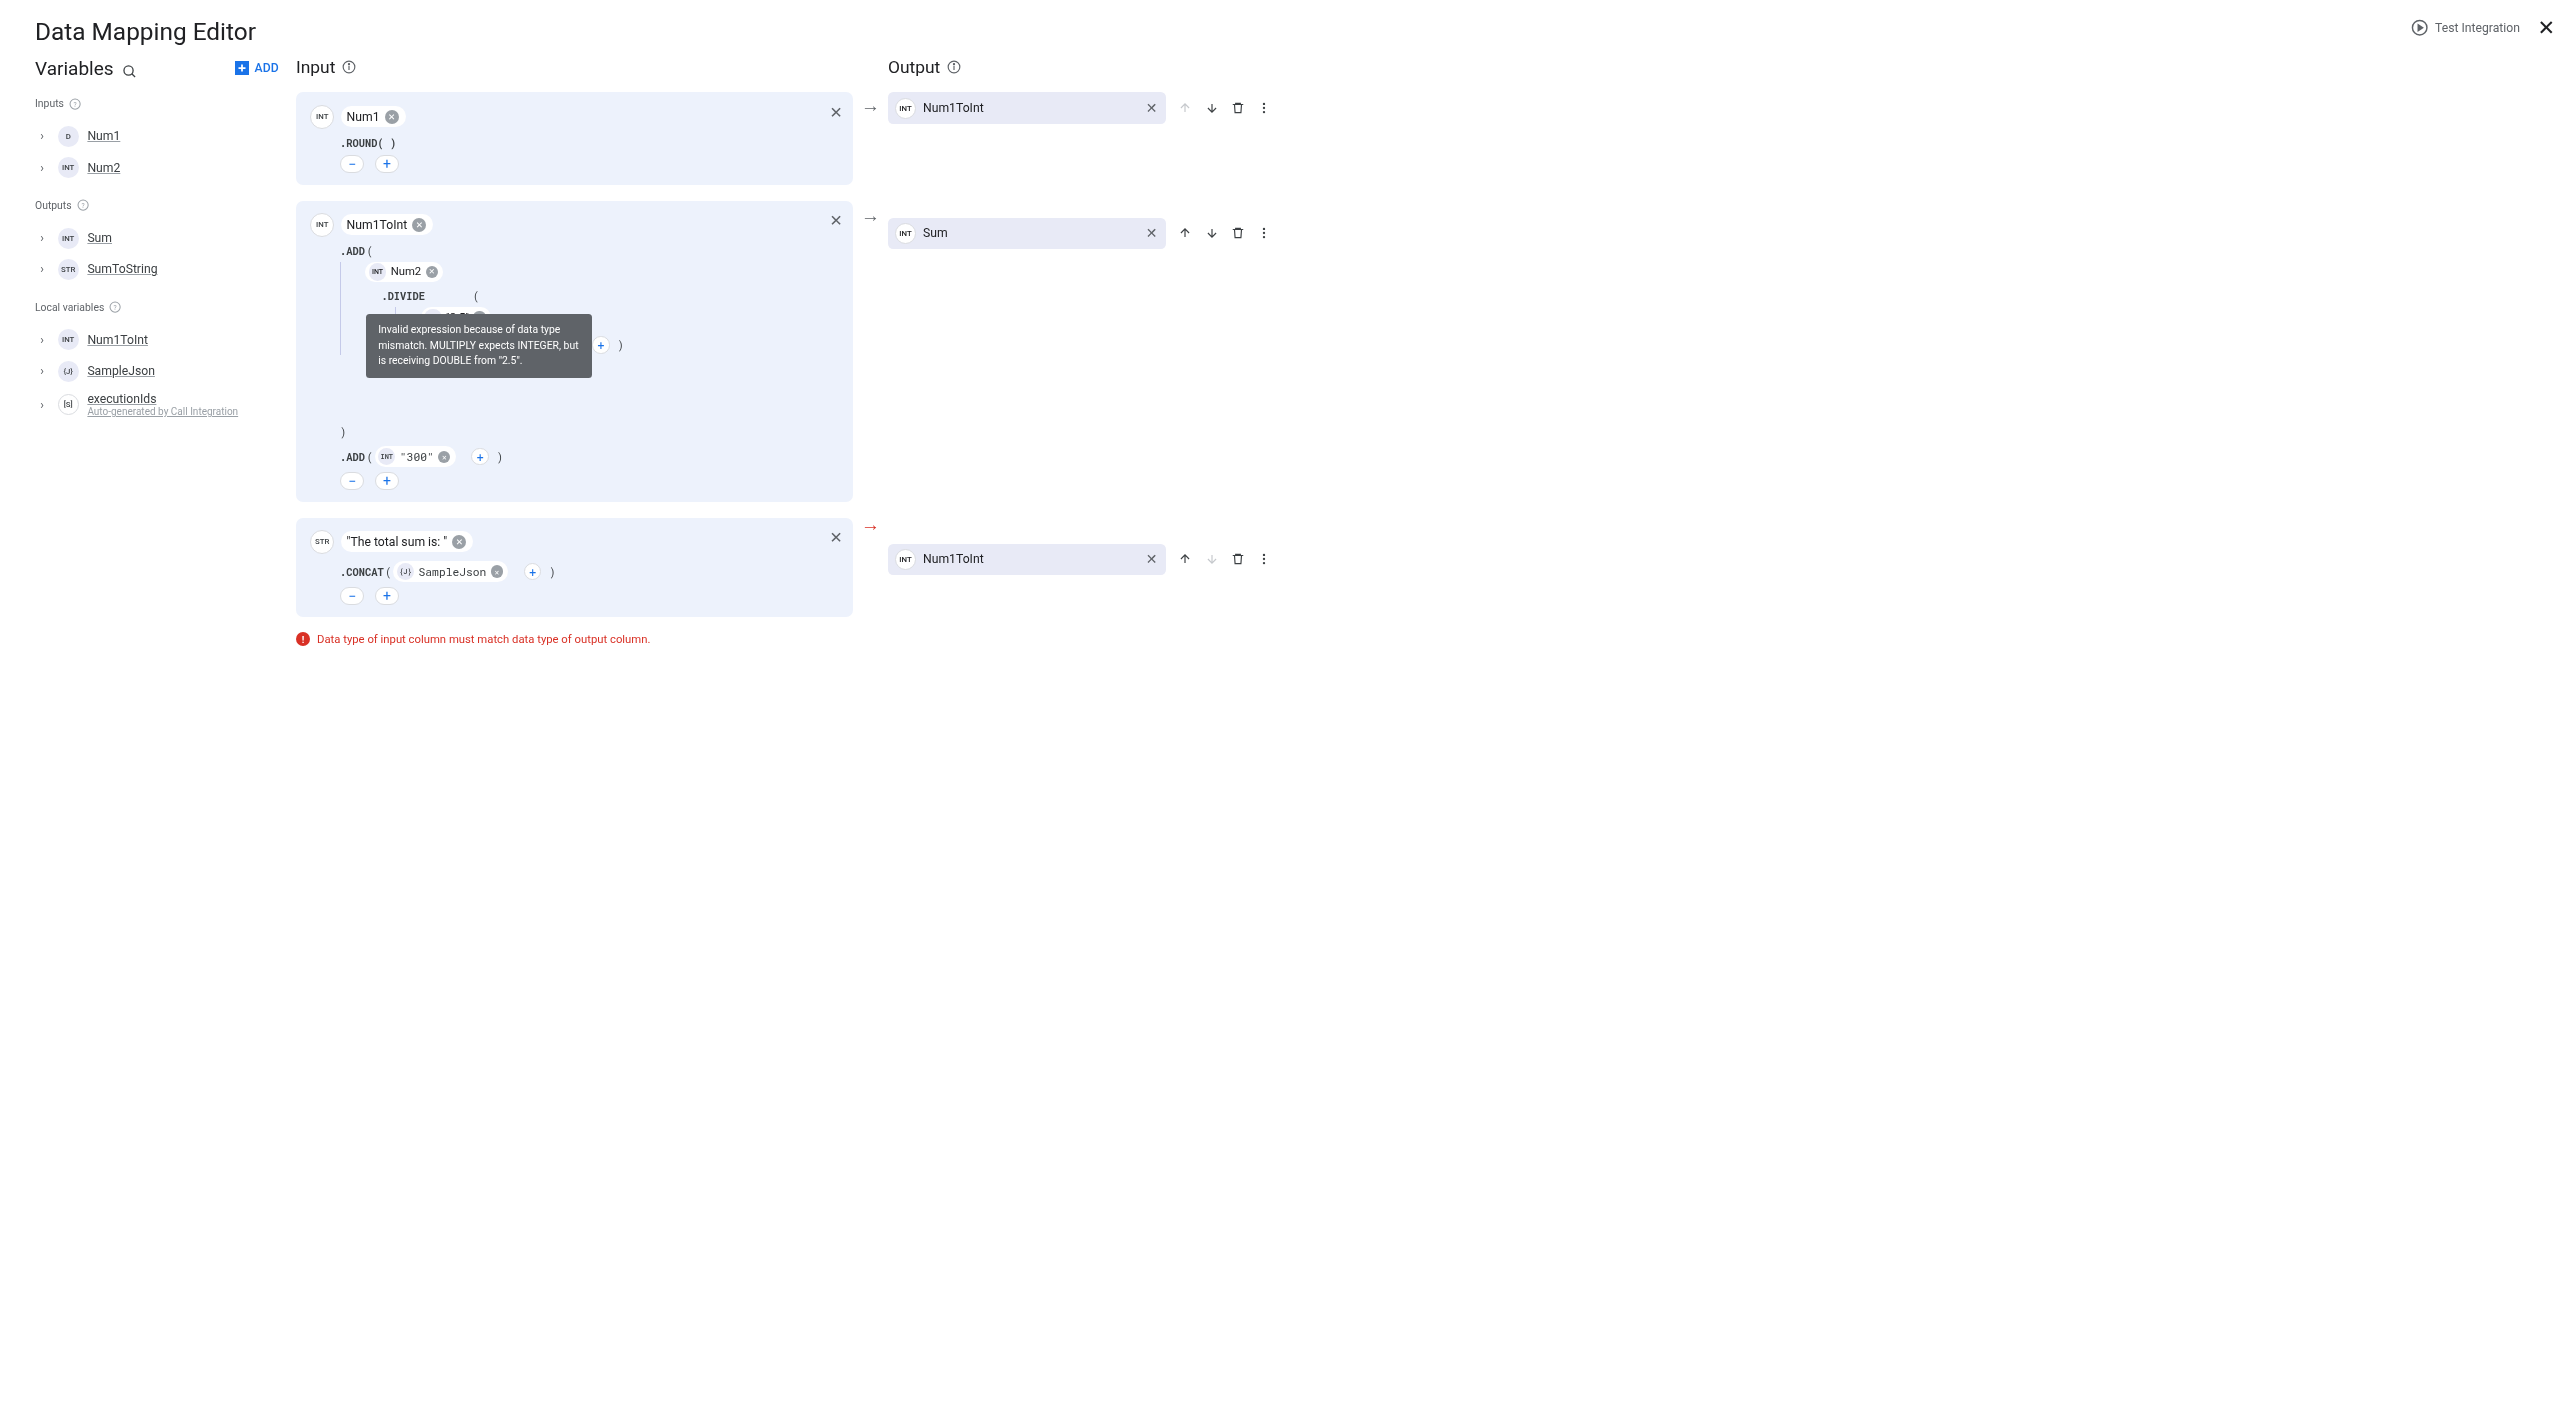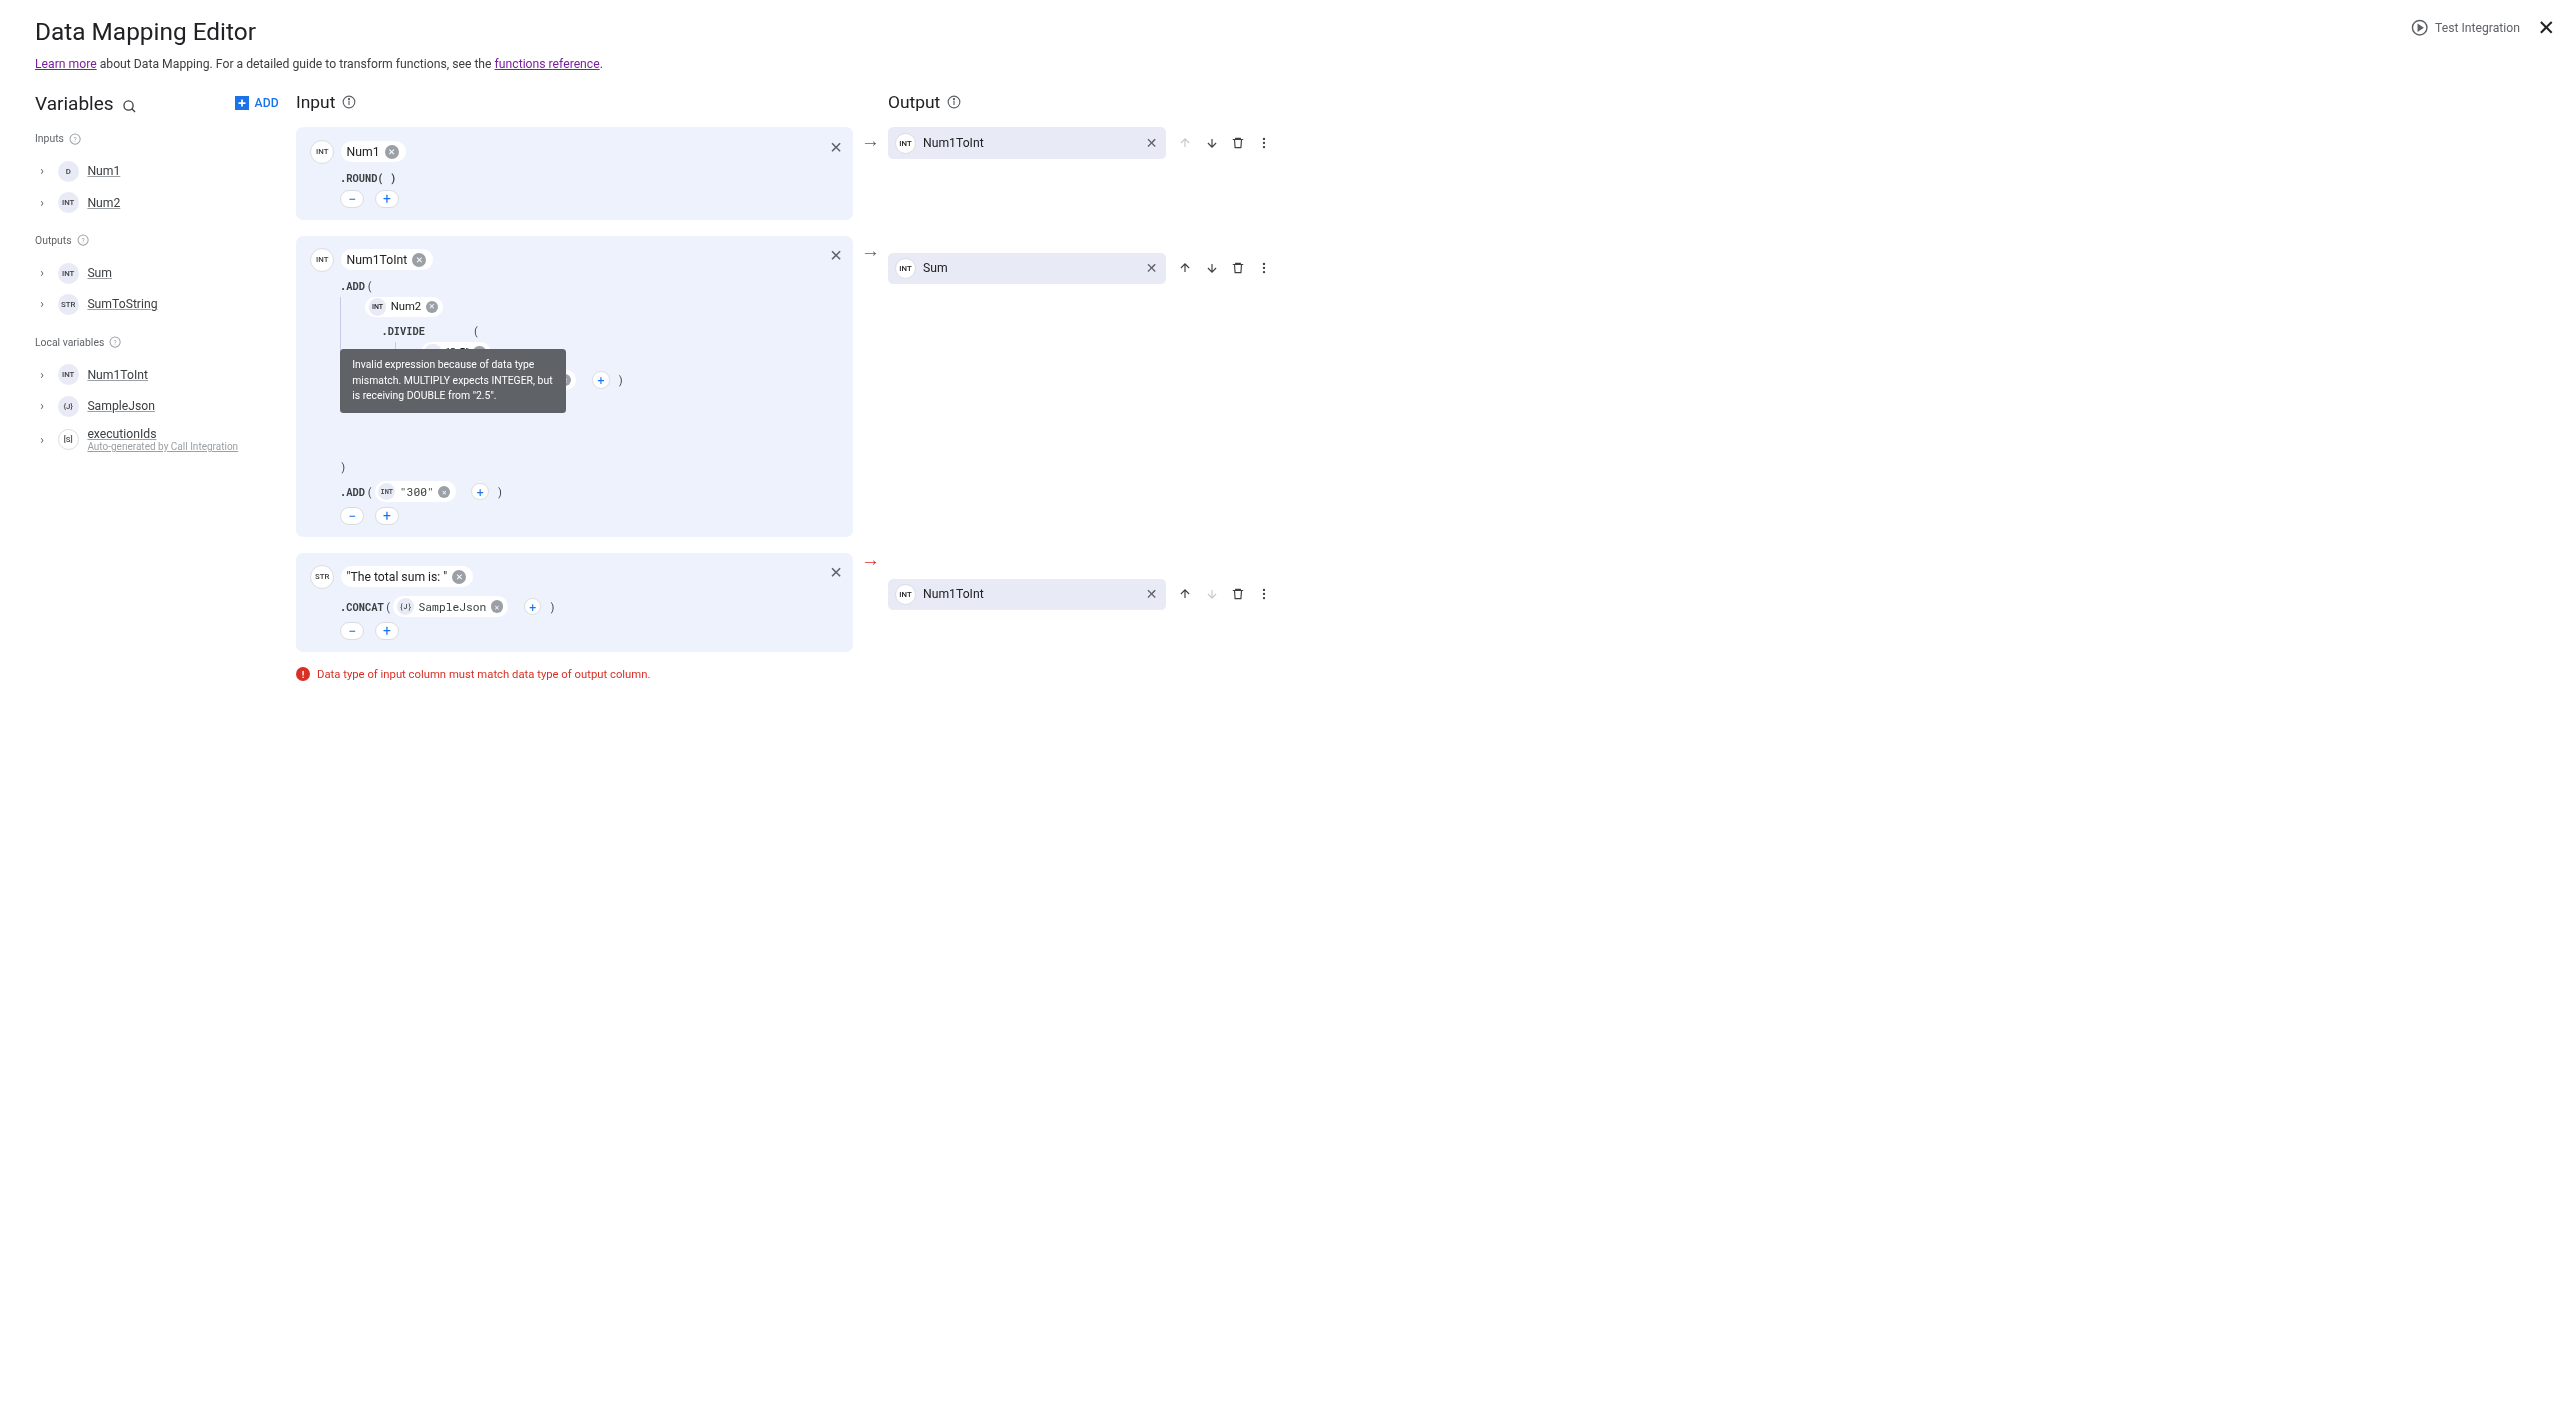--- a/index.html
+++ b/index.html
@@ -39,21 +39,21 @@
 .func-line { font-family: 'Roboto Mono', monospace; font-size: 10.4px; color: #3c4043; margin: 7px 0 0 30px; display: flex; align-items: center; gap: 1.7px; flex-wrap: wrap;}
 .func-name { font-weight: 700; }
 .nested { margin-left: 30px; border-left: 0.9px solid #c5cae9; padding-left: 24.4px; }
 .tiny-pill { background: #fff; border-radius: 12.2px; padding: 1.7px 5.2px 1.7px 3.5px; display: inline-flex; align-items: center; gap: 4.4px; font-size: 11.3px; }
 .tiny-pill .tb2 { width: 17.4px; height: 17.4px; border-radius: 50%; background: #e8eaf6; display: flex; align-items: center; justify-content: center; font-size: 7px; font-weight: 500; }
 .tiny-pill .rm2 { width: 12.2px; height: 12.2px; border-radius: 50%; background: #9aa0a6; color: #fff; display: flex; align-items: center; justify-content: center; font-size: 7.8px; cursor: pointer; }
 .op-ctrls { display: flex; gap: 10.4px; margin: 5.2px 0 0 30px; }
 .op-ctrls span { width: 24.4px; height: 17.4px; border: 0.9px solid #dadce0; border-radius: 10.4px; background:#fff; display: flex; align-items: center; justify-content: center; color: #1a73e8; cursor: pointer; font-size: 14px; }
 .addinline { color: #1a73e8; width:17.4px; height:17.4px; border:0.9px solid #dadce0; border-radius:50%; background:#fff; display:inline-flex; align-items:center; justify-content:center; cursor:pointer; font-size:12.2px;}
 .err-dot { width: 14px; height: 14px; border-radius: 50%; background: #d93025; color: #fff; display: inline-flex; align-items: center; justify-content: center; font-size: 9.6px; font-weight: bold; }
-.tooltip { position: absolute; background: #5f6368; color: #fff; padding: 8.7px 12.2px; border-radius: 3.5px; font-size: 10.4px; max-width: 226px; line-height: 1.5; z-index: 10; top: 113px; left: 44px; }
+.tooltip { position: absolute; background: #5f6368; color: #fff; padding: 8.7px 12.2px; border-radius: 3.5px; font-size: 10.4px; max-width: 226px; line-height: 1.5; z-index: 10; top: 113px; left: 70px; }
 .arrow { font-size: 19px; color: #5f6368; }
 .arrow.red { color: #d93025; }
 .output-pill { background: #e8eaf6; border-radius: 5.2px; padding: 5.2px 8.7px 5.2px 7px; display: flex; align-items: center; gap: 7px; margin-bottom: 15.7px; }
 .output-pill .tb3 { width: 21px; height: 21px; border-radius: 50%; background: #fff; border: 0.9px solid #dadce0; display: flex; align-items: center; justify-content: center; font-size: 7.8px; font-weight: 500; }
 .output-pill .txt { flex: 1; font-size: 12.2px; }
 .output-pill .rm3 { color: #5f6368; cursor: pointer; font-size: 14px; }
 .output-row { display: flex; align-items: center; gap: 12.2px; }
 .row-ctrls { display: flex; gap: 12.2px; }
 .row-ctrls span { cursor: pointer; color: #3c4043; display:flex; align-items:center;}
 .row-ctrls span.disabled { color: #c5c8cc; }
@@ -71,23 +71,20 @@
     <div class="test-btn">
       <svg width="17.4" height="17.4" viewBox="0 0 24 24" fill="none" stroke="#5f6368" stroke-width="2">
           <circle cx="12" cy="12" r="10"></circle>
           <polygon points="10,8 16,12 10,16" fill="#5f6368"></polygon>
         </svg>
       <span>Test Integration</span>
     </div>
     <span class="close-x">✕</span>
   </div>
 
-  <div class="subline">
-    <a href="#">Learn more</a><span> about Data Mapping. For a detailed guide to transform functions, see the </span><a href="#">functions reference</a><span>.</span>
-  </div>
 
   <div class="main-grid">
 
     <div class="sidebar">
       <div class="sidebar-head">
         <div style="display:flex;align-items:flex-end;">
           <h2>Variables</h2>
           <span class="search-ico">
             <svg width="15.7" height="15.7" viewBox="0 0 24 24" fill="none" stroke="#3c4043" stroke-width="2">
                 <circle cx="10" cy="10" r="7"></circle>

